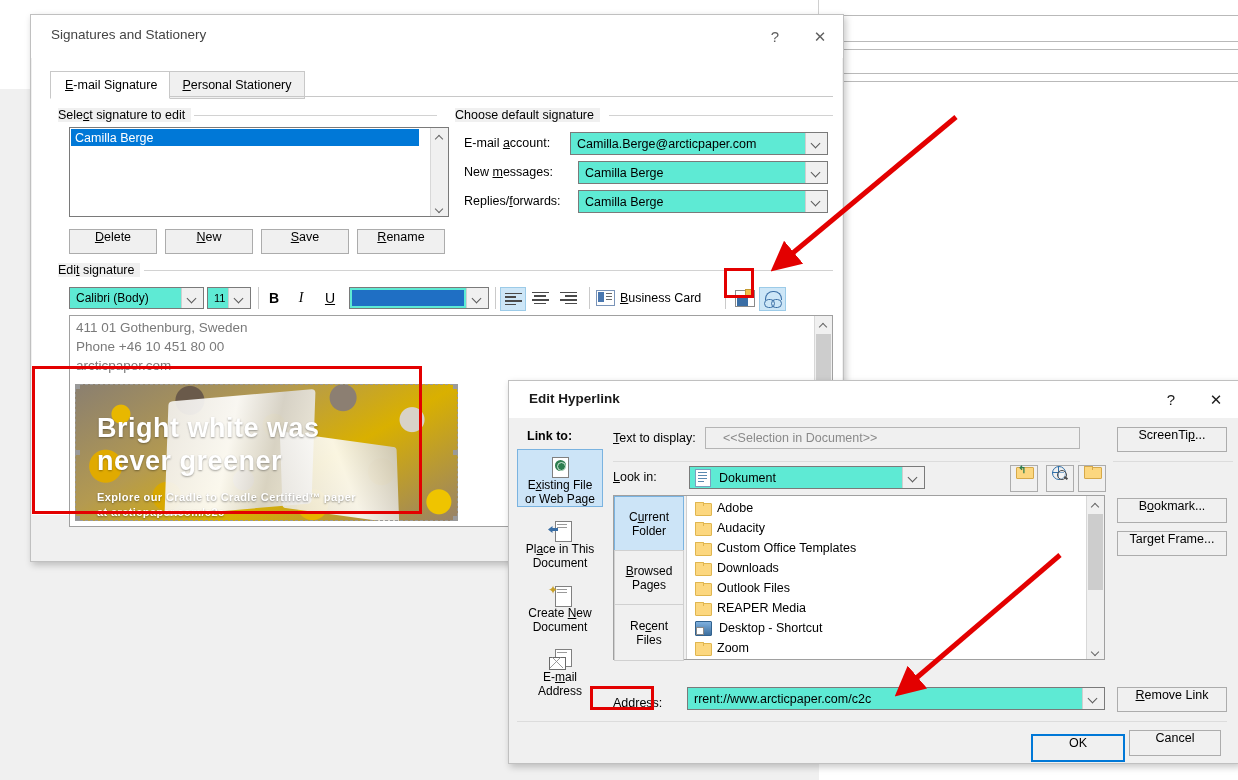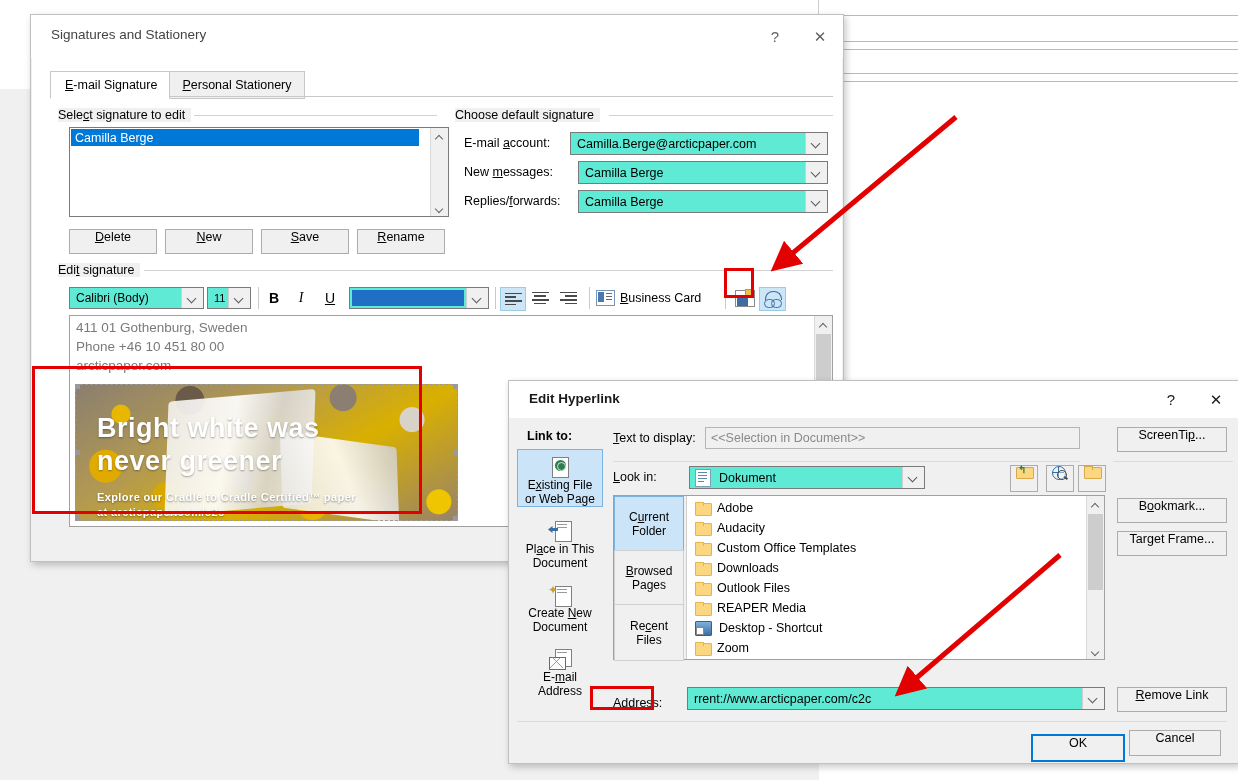--- a/index.html
+++ b/index.html
@@ -33,21 +33,21 @@
   .tabline{position:absolute;left:19px;top:81px;width:783px;height:1px;background:#c8c8c8;}
 
   
   .grp-label{position:absolute;font-size:12.5px;color:#000;background:#f0f0f0;padding-right:6px;}
   .grp-rule{position:absolute;height:1px;background:#d2d2d2;}
 
   
   .btn{position:absolute;background:#f0f0f0;border:1px solid #acacac;font-size:12.5px;
        display:flex;justify-content:center;color:#000;}
   .btn.default{border:2px solid #0078d7;}
-  .field{position:absolute;background:#fff;border:1px solid #7a7a7a;box-sizing:border-box;}
+  .field{position:absolute;background:#fff;border:1px solid #7a7a7a;box-sizing:border-box;padding-left:12px;}
   .field.flat{border:1px solid #a0a0a0;}
   .combo{position:absolute;background:#5eead4;border:1px solid #7a7a7a;box-sizing:border-box;
          display:flex;align-items:center;}
   .combo .val{padding-left:6px;font-size:12.5px;flex:1;white-space:nowrap;overflow:hidden;}
   .combo .arrow{width:21px;align-self:stretch;background:#f0f0f0;border-left:1px solid #cfcfcf;
                 display:flex;align-items:center;justify-content:center;}
   .chev{width:9px;height:9px;position:relative;}
   .chev:before{content:"";position:absolute;left:0;top:1px;width:6px;height:6px;
                border-right:1.4px solid #5a5a5a;border-bottom:1.4px solid #5a5a5a;
                transform:rotate(45deg);}

